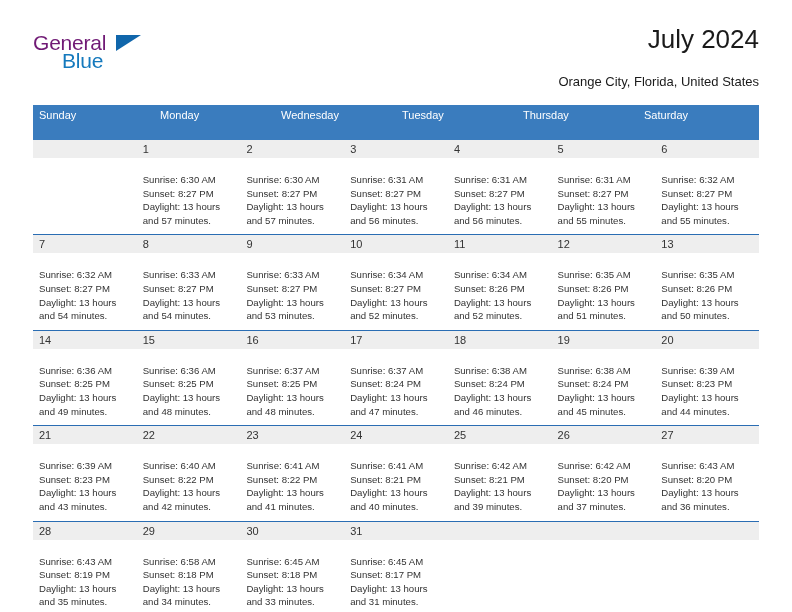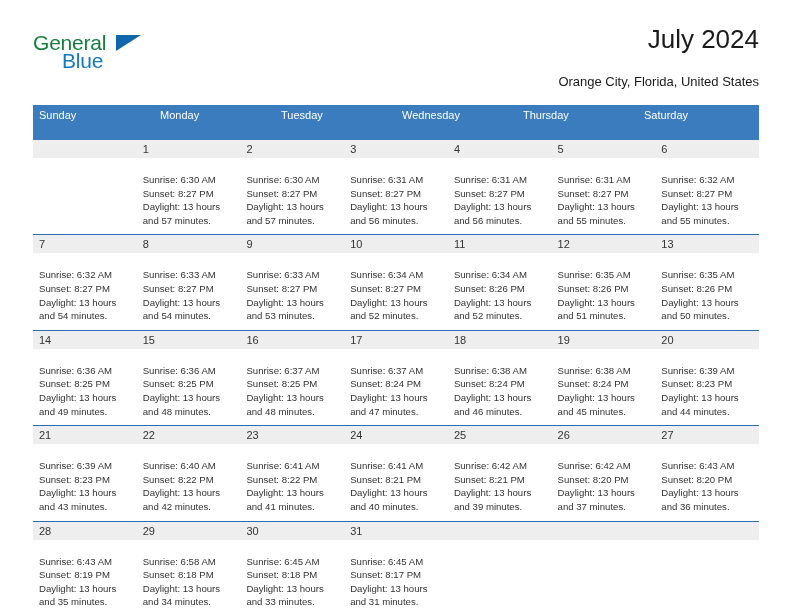--- a/index.html
+++ b/index.html
@@ -35,21 +35,21 @@
     top: 8px;
     width: 130px;
     height: 50px;
     line-height: 1;
   }
   .brand-general {
     position: absolute;
     left: 0;
     top: 0;
     font-size: 21px;
-    color: #15803d;
+    color: #701a75;
     letter-spacing: -0.2px;
     font-family: "Liberation Sans", sans-serif;
   }
   .brand-blue {
     position: absolute;
     left: 29px;
     top: 18px;
     font-size: 21px;
     color: #1479bd;
     letter-spacing: -0.2px;
@@ -154,22 +154,22 @@
       <span class="brand-blue">Blue</span>
     </div>
     <div class="title">July 2024</div>
     <div class="subtitle">Orange City, Florida, United States</div>
   </div>
 
   <div class="calendar">
     <div class="weekday-row">
       <div class="weekday">Sunday</div>
       <div class="weekday">Monday</div>
+      <div class="weekday">Wednesday</div>
       <div class="weekday">Tuesday</div>
-      <div class="weekday">Wednesday</div>
       <div class="weekday">Thursday</div>
       <div class="weekday">Saturday</div>
     </div>
     <div id="weeks-container">
         <div class="week">
           <div class="day empty">
             <div class="day-number"></div>
             <div class="day-info">
               <div></div>
               <div></div>

